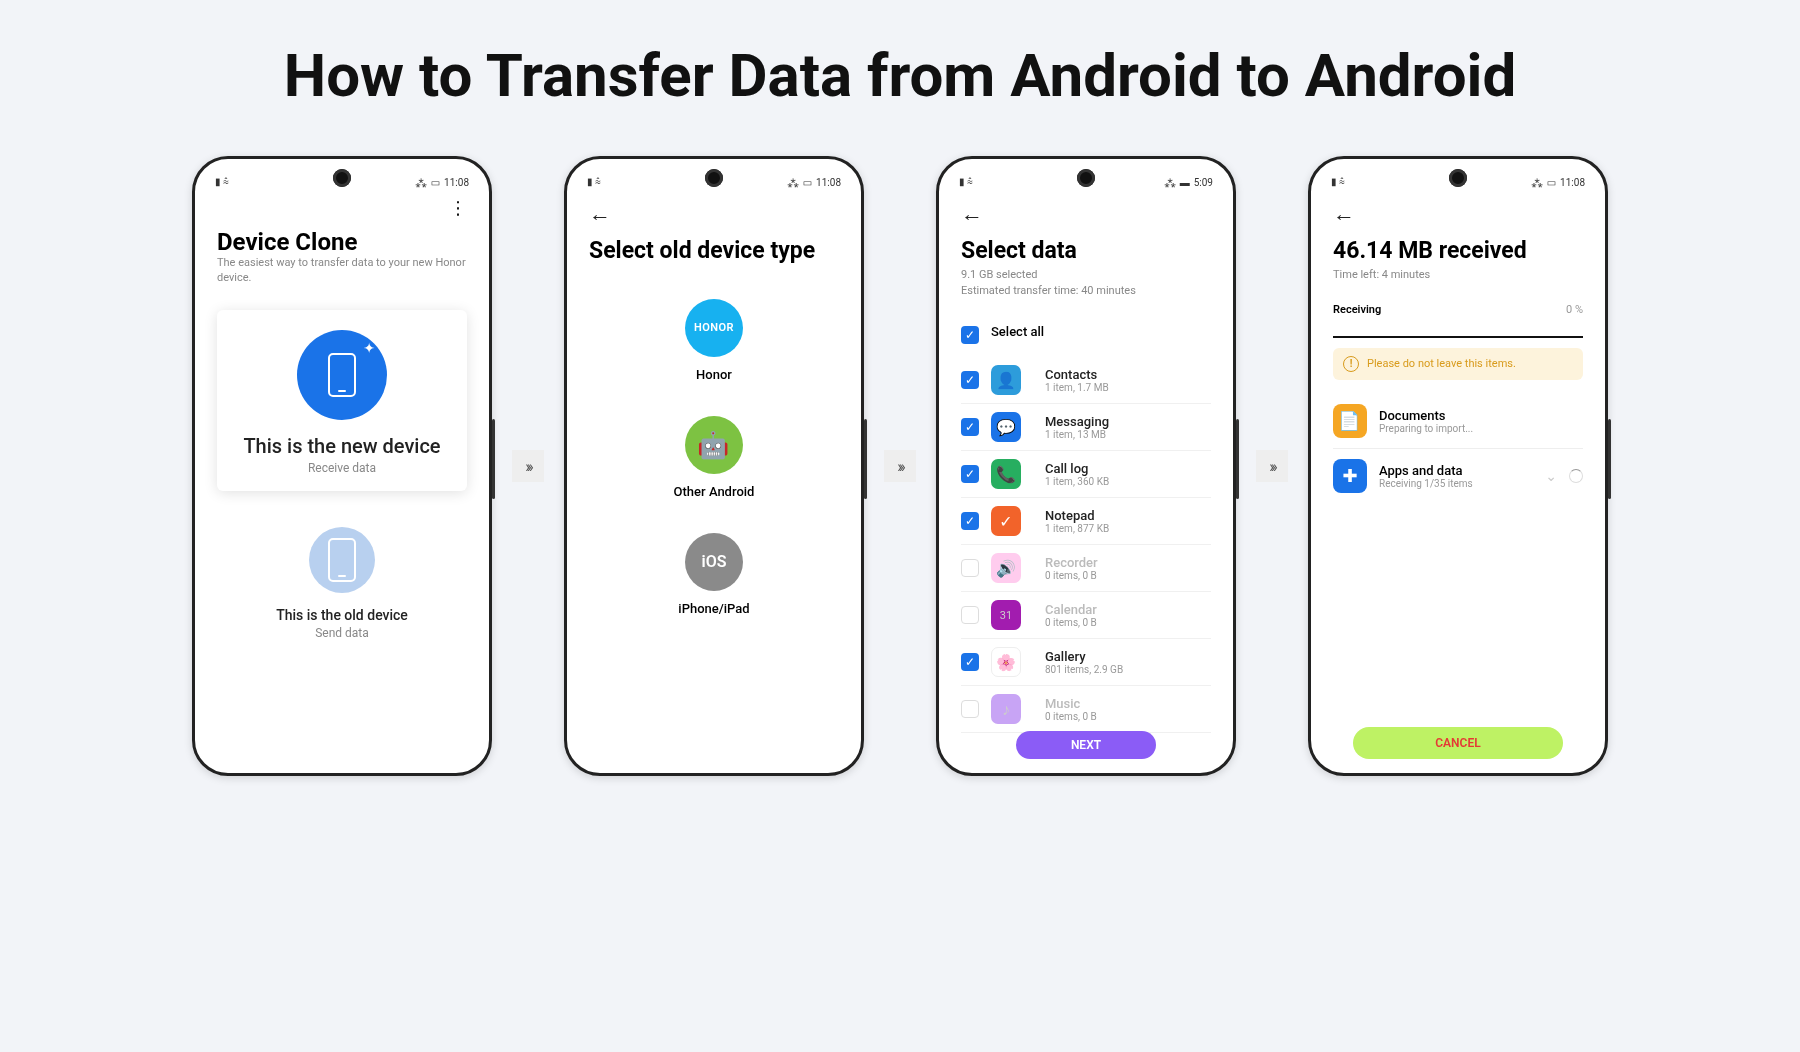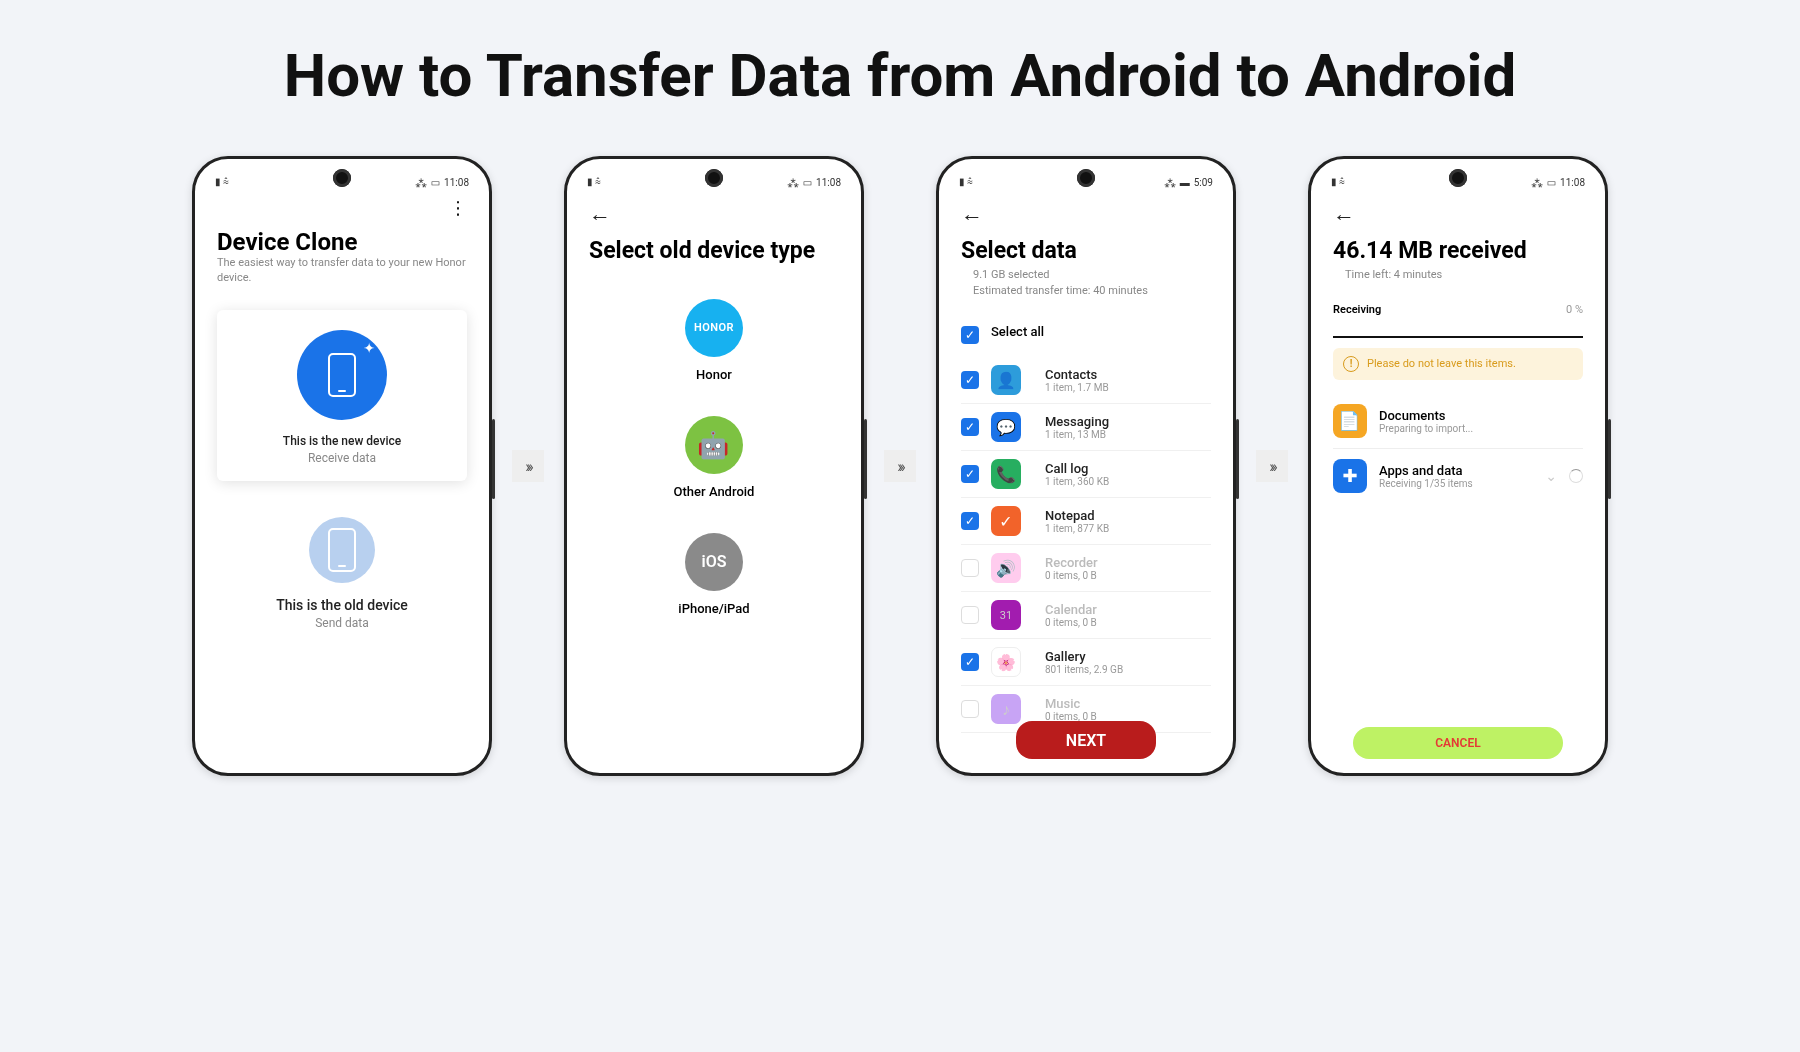--- a/index.html
+++ b/index.html
@@ -22,29 +22,29 @@
 .topbar { display:flex; justify-content:flex-end; padding:4px 0 10px; font-size:18px; }
 .h1 { font-size:24px; font-weight:700; margin-bottom:0; }
 .sub { font-size:11px; color:#888; line-height:1.35; margin-bottom:24px; }
 .card { background:#fff; box-shadow:0 2px 14px rgba(0,0,0,.12); border-radius:6px; padding:20px 10px 16px; text-align:center; margin-bottom:36px; }
 .circle { width:90px; height:90px; border-radius:50%; display:flex; align-items:center; justify-content:center; margin:0 auto 14px; position:relative; }
 .circle.blue { background:#1a73e8; }
 .circle.light { background:#b8d0ef; width:66px; height:66px; }
 .phone-ico { width:28px; height:44px; border:2.5px solid #fff; border-radius:5px; position:relative; }
 .phone-ico::after { content:""; position:absolute; bottom:3px; left:50%; transform:translateX(-50%); width:8px; height:2px; background:#fff; border-radius:1px; }
 .spark { position:absolute; top:10px; right:12px; color:#fff; font-size:14px; }
-.card-title { font-size:12px; font-weight:500; color:#222; margin-bottom:3px; }
+.card-title { font-size:20px; font-weight:500; color:#222; margin-bottom:3px; }
 .card-sub { font-size:12px; color:#888; }
 .old-block { text-align:center; }
 
 
 .back { padding:8px 0 10px; }
 .back-arrow { font-size:22px; font-weight:400; color:#222; cursor:pointer; }
 .h1b { font-size:23px; font-weight:700; margin-bottom:2px; line-height:1.2; }
-.subinfo { font-size:11px; color:#888; line-height:1.45; margin-bottom:14px;margin-left:12px; }
+.subinfo { font-size:11px; color:#888; line-height:1.45; margin-bottom:14px; }
 
 
 .opt-list { margin-top:34px; }
 .opt { text-align:center; margin-bottom:34px; }
 .opt-circ { width:58px; height:58px; border-radius:50%; margin:0 auto 10px; display:flex; align-items:center; justify-content:center; color:#fff; font-size:11px; font-weight:600; }
 .opt-circ.honor { background:#17b1f0; letter-spacing:.5px; }
 .opt-circ.android { background:#7dc242; font-size:26px; }
 .opt-circ.ios { background:#8a8a8a; font-size:16px; }
 .opt-lbl { font-size:13px; font-weight:500; }
 
@@ -52,21 +52,21 @@
 .sel-row { display:flex; align-items:center; gap:12px; padding:8px 0; border-bottom:1px solid #f0f0f0; }
 .chk { width:18px; height:18px; border-radius:4px; flex-shrink:0; display:flex; align-items:center; justify-content:center; color:#fff; font-size:12px; }
 .chk.on { background:#1a73e8; }
 .chk.off { border:1.5px solid #ddd; background:#fff; }
 .ico { width:30px; height:30px; border-radius:7px; flex-shrink:0; display:flex; align-items:center; justify-content:center; font-size:16px; color:#fff; }
 .itm-txt { flex:1; min-width:0;margin-left:12px; }
 .itm-title { font-size:13px; font-weight:500; color:#222; }
 .itm-title.dis { color:#bbb; }
 .itm-sub { font-size:10px; color:#999; }
 .sel-all { font-size:13px; font-weight:500; padding:4px 0 10px; }
-.next-btn { position:absolute; bottom:10px; left:50%; transform:translateX(-50%); width:140px; height:38px; border-radius:16px; background:#b91c1c; color:#fff; font-size:16px; font-weight:600; display:flex; align-items:center; justify-content:center; }
+.next-btn { position:absolute; bottom:10px; left:50%; transform:translateX(-50%); width:140px; height:28px; border-radius:16px; background:#8b5cf6; color:#fff; font-size:12px; font-weight:600; display:flex; align-items:center; justify-content:center; }
 
 
 .recv-head { display:flex; justify-content:space-between; font-size:11px; font-weight:600; padding:6px 0 20px; border-bottom:2px solid #111; margin-bottom:10px; }
 .recv-head .pct { color:#999; font-weight:400; }
 .warn { background:#fdf3dc; border-radius:6px; padding:8px 10px; display:flex; align-items:center; gap:8px; font-size:11px; color:#d89b1c; margin-bottom:14px; }
 .warn-ico { width:16px; height:16px; border:1.5px solid #d89b1c; border-radius:50%; display:flex; align-items:center; justify-content:center; font-size:10px; font-weight:700; }
 .recv-item { display:flex; align-items:center; gap:12px; padding:10px 0; }
 .recv-ico { width:34px; height:34px; border-radius:8px; display:flex; align-items:center; justify-content:center; font-size:18px; color:#fff; }
 .recv-txt { flex:1; }
 .recv-title { font-size:13px; font-weight:500; }

